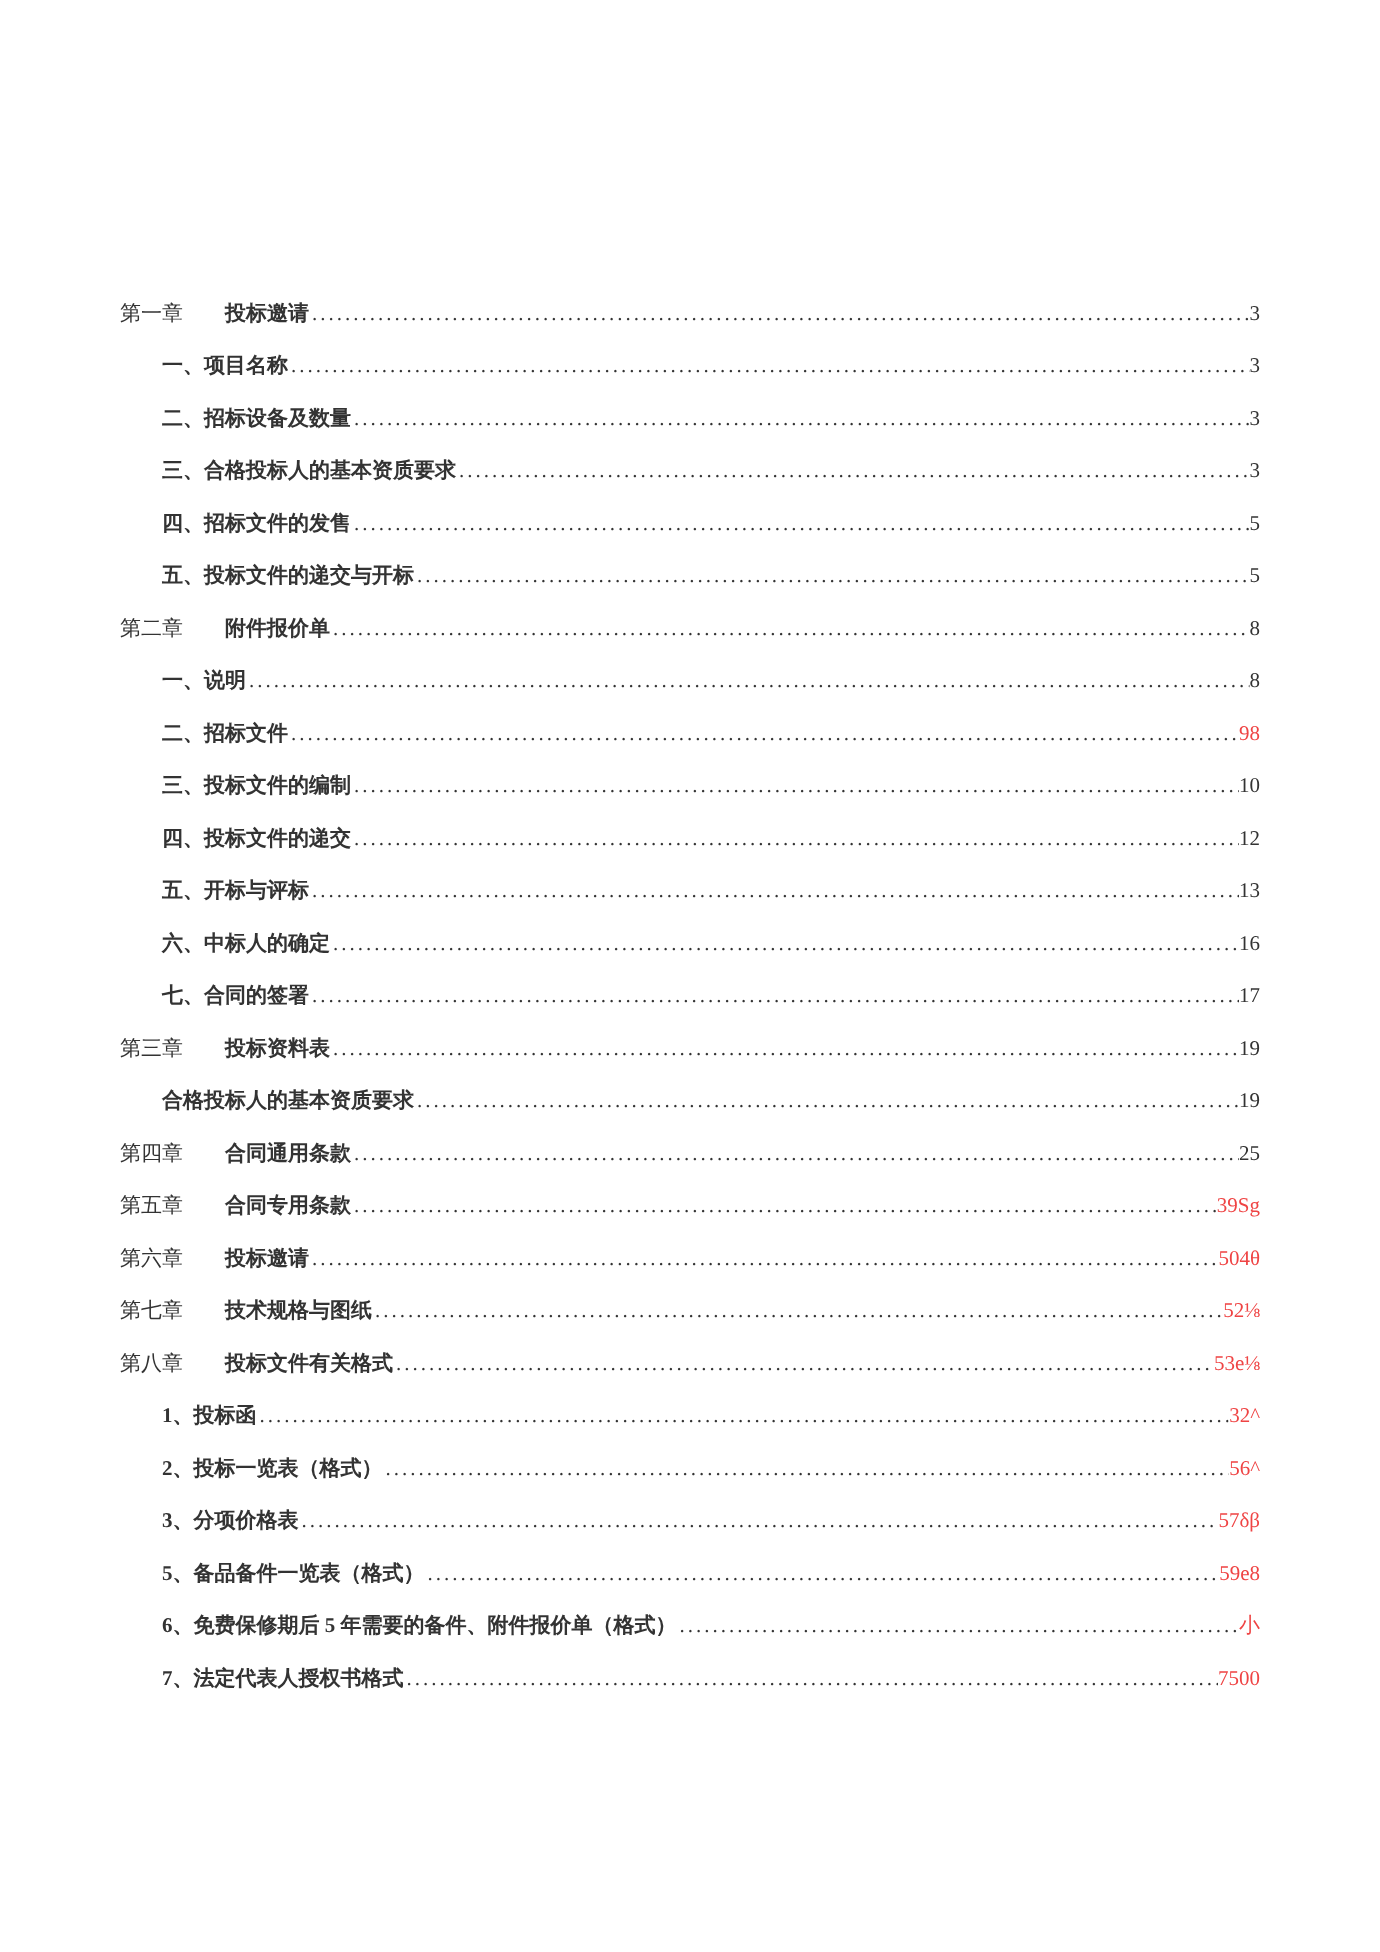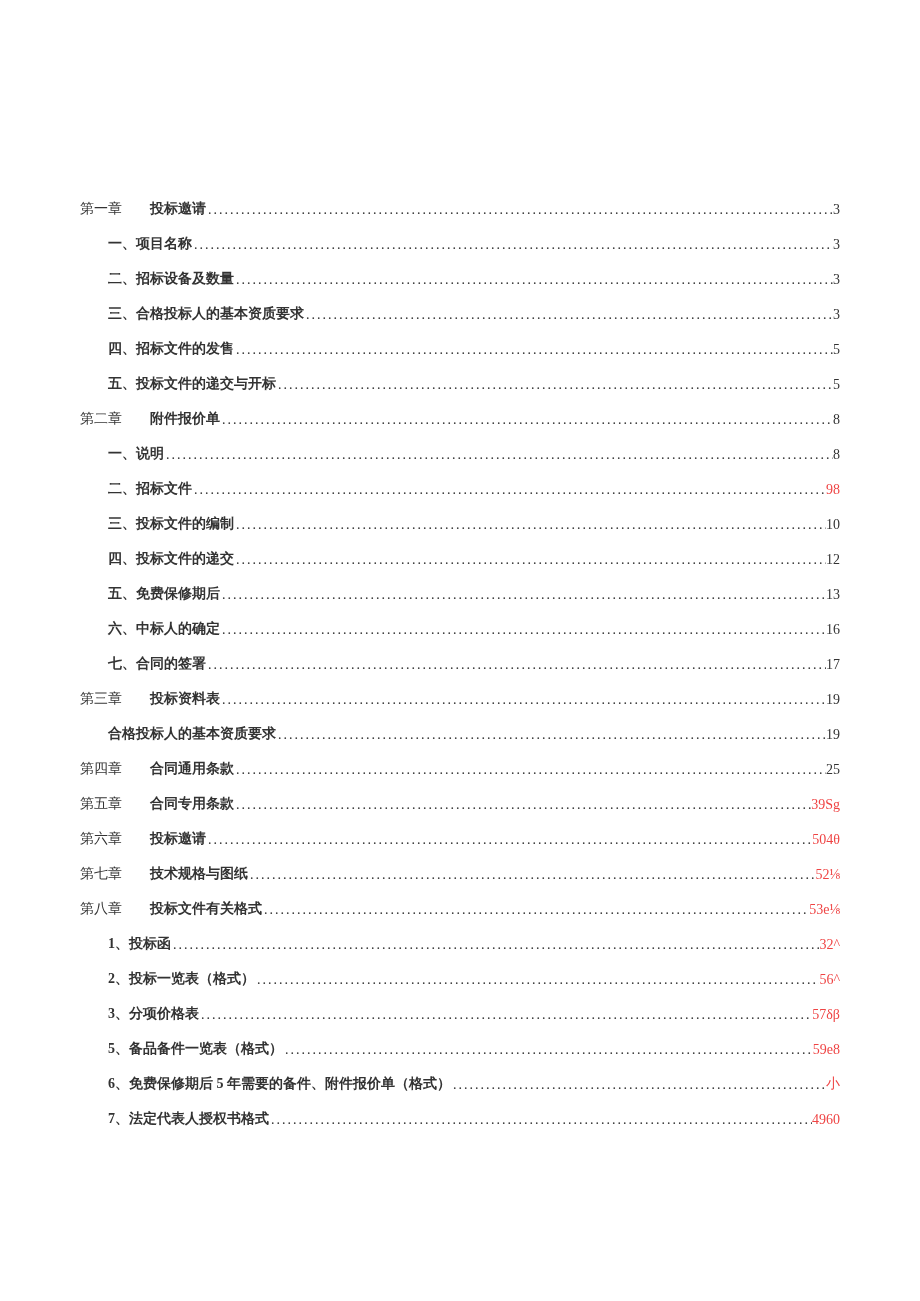--- a/index.html
+++ b/index.html
@@ -115,21 +115,21 @@
       <span class="toc-title">三、投标文件的编制</span>
       <span class="toc-dots"></span>
       <span class="toc-page ">10</span>
     </div>
     <div class="toc-entry level-1">
       <span class="toc-title">四、投标文件的递交</span>
       <span class="toc-dots"></span>
       <span class="toc-page ">12</span>
     </div>
     <div class="toc-entry level-1">
-      <span class="toc-title">五、免费保修期后</span>
+      <span class="toc-title">五、开标与评标</span>
       <span class="toc-dots"></span>
       <span class="toc-page ">13</span>
     </div>
     <div class="toc-entry level-1">
       <span class="toc-title">六、中标人的确定</span>
       <span class="toc-dots"></span>
       <span class="toc-page ">16</span>
     </div>
     <div class="toc-entry level-1">
       <span class="toc-title">七、合同的签署</span>
@@ -204,15 +204,15 @@
       <span class="toc-page blue-link">59e8</span>
     </div>
     <div class="toc-entry level-1">
       <span class="toc-title">6、免费保修期后 5 年需要的备件、附件报价单（格式）</span>
       <span class="toc-dots"></span>
       <span class="toc-page blue-link">小</span>
     </div>
     <div class="toc-entry level-1">
       <span class="toc-title">7、法定代表人授权书格式</span>
       <span class="toc-dots"></span>
-      <span class="toc-page blue-link">4960</span>
+      <span class="toc-page blue-link">7500</span>
     </div>
   </div>
 
 </body></html>

